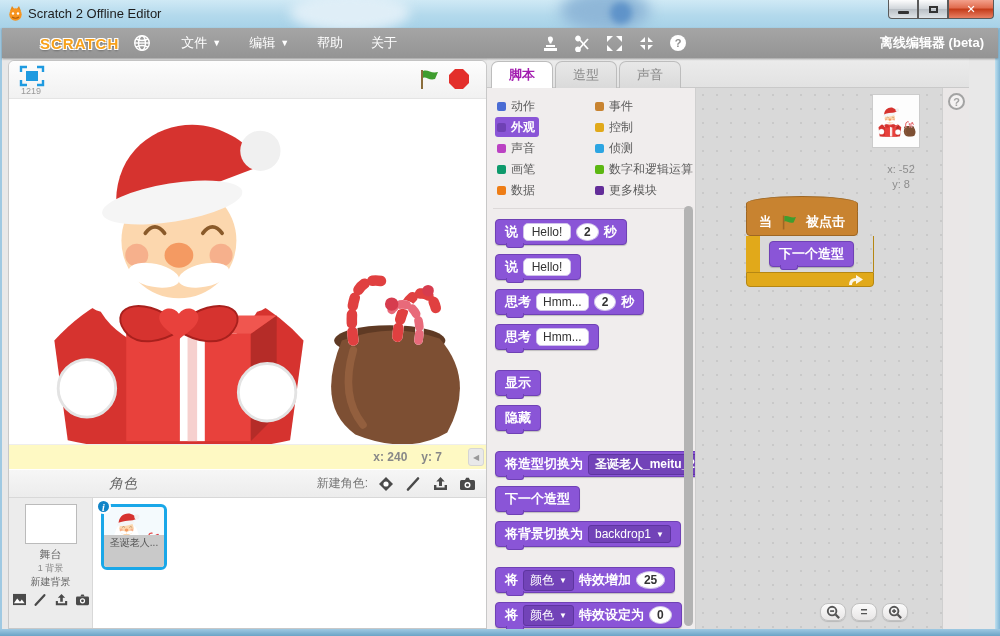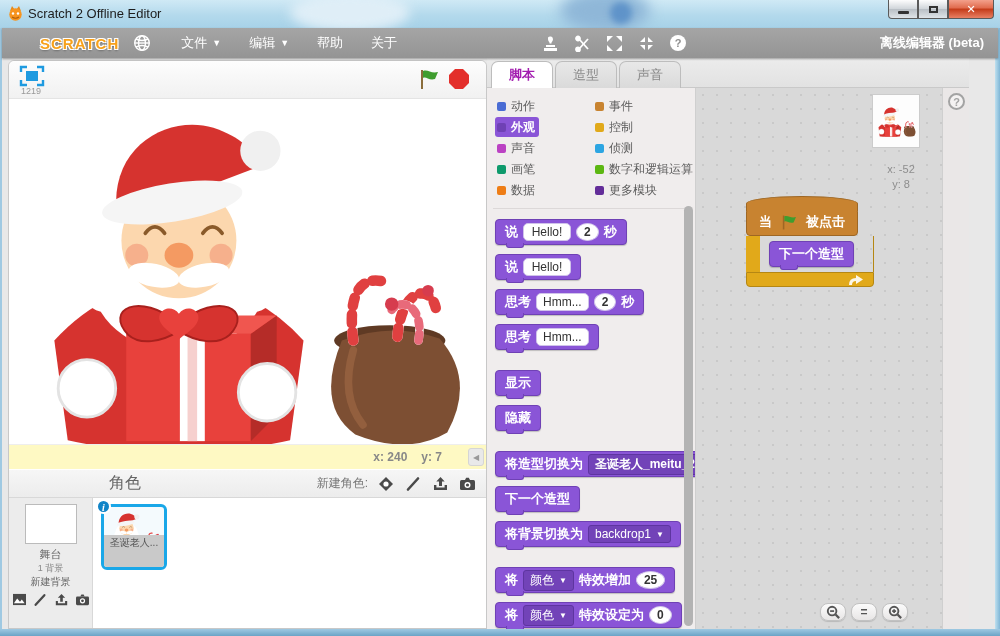--- a/index.html
+++ b/index.html
@@ -53,21 +53,21 @@
   .flag-btn { position:absolute; right:46px; top:7px; width:22px; height:22px; }
   .stop-btn { position:absolute; right:16px; top:7px; width:22px; height:22px; }
   .stage-canvas { position:relative; height:345px; background:#fff; overflow:hidden; }
   .stage-footer { position:relative; height:25px; background:#fef9c3; border-top:1px solid #eee; font-size:12px; color:#777;padding-left:32px; }
   .mousexy { position:absolute; right:44px; top:5px; display:flex; gap:14px; font-weight:bold; color:#888; }
   .collapse-tab { position:absolute; right:2px; top:3px; width:16px; height:18px; background:#e9e9e9; border:1px solid #d5d5d5; border-radius:3px; color:#999; font-size:8px; display:flex; align-items:center; justify-content:center; }
 
   
   .sprites-panel { position:absolute; left:6px; top:412px; width:479px; height:159px; background:#fff; border:1px solid #c8c8c8; border-top:none; }
   .sp-header { height:28px; background:linear-gradient(180deg,#f6f6f6,#ececec); border-bottom:1px solid #d8d8d8; display:flex; align-items:center; }
-  .sp-title { margin-left:100px; font-size:16px; color:#666; }
+  .sp-title { margin-left:100px; font-size:14px; color:#666;font-style:italic; }
   .sp-new { margin-left:auto; margin-right:10px; display:flex; align-items:center; gap:9px; font-size:12px; color:#777; }
   .sp-new .nicon { width:18px; height:16px; display:flex; align-items:center; justify-content:center; }
   .sp-body { display:flex; height:130px; }
   .stage-col { width:84px; background:#ececec; border-right:1px solid #d8d8d8; display:flex; flex-direction:column; align-items:center; font-size:10px; color:#666; }
   .stage-thumb { width:52px; height:40px; background:#fff; border:1px solid #bbb; margin-top:6px; }
   .stage-col .lbl1 { margin-top:3px; font-size:11px; }
   .stage-col .lbl2 { font-size:9px; color:#888; }
   .newbk { font-size:10px; color:#666; }
   .bk-icons { display:flex; gap:6px; margin-top:4px; }
   .bk-icons .nicon { width:15px; height:14px; }

